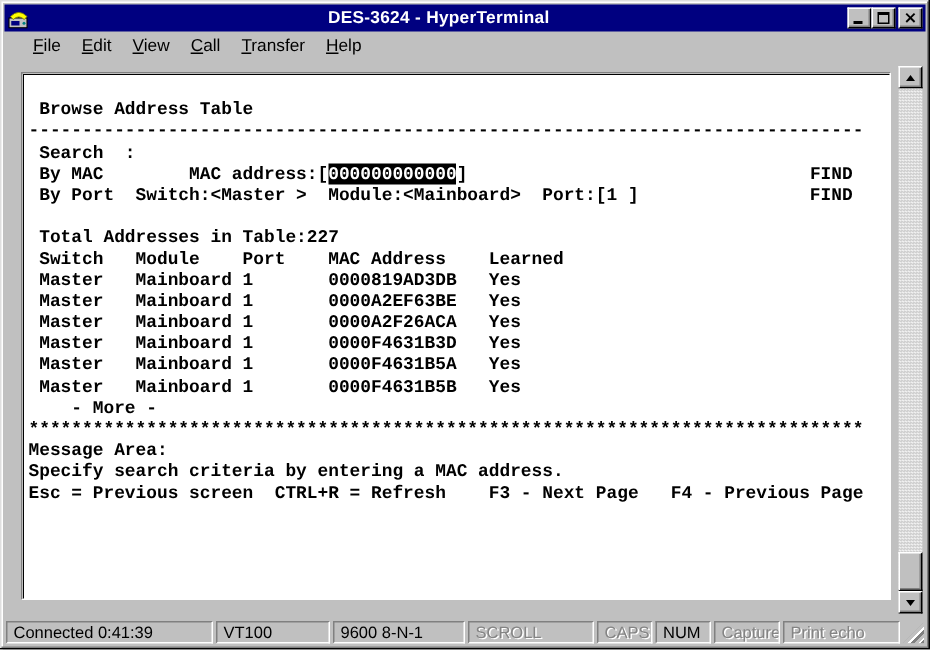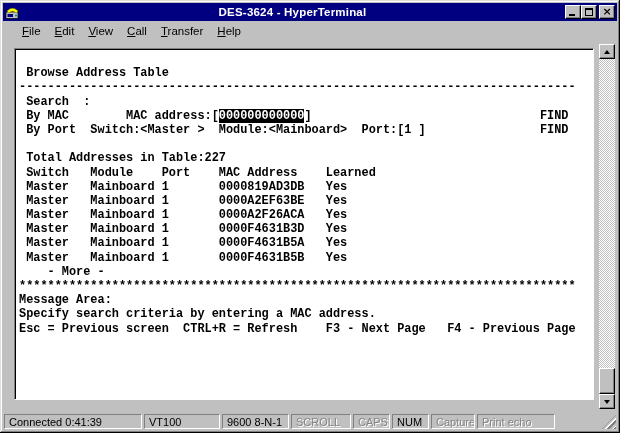--- a/index.html
+++ b/index.html
@@ -114,22 +114,22 @@
       </div>
       <div class="sb-btn">
           <span class="arr-down"></span>
         </div>
     </div>
   </div>
 
   <div class="statusbar">
     <div class="sp" style="width:138px">Connected 0:41:39</div>
     <div class="sp" style="width:76px">VT100</div>
-    <div class="sp" style="width:67px">9600 8-N-1</div>
-    <div class="sp dis" style="width:60px">SCROLL</div>
+    <div class="sp" style="width:88px">9600 8-N-1</div>
+    <div class="sp dis" style="width:84px">SCROLL</div>
     <div class="sp dis" style="width:37px">CAPS</div>
     <div class="sp" style="width:37px">NUM</div>
     <div class="sp dis" style="width:44px">Capture</div>
     <div class="sp dis" style="width:78px">Print echo</div>
     <div class="grip"></div>
   </div>
 
 </div>
 
 </body></html>

